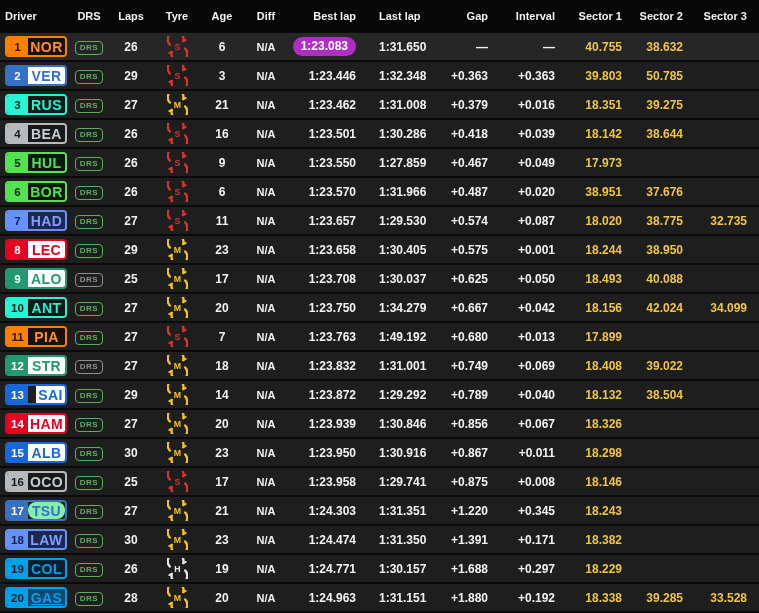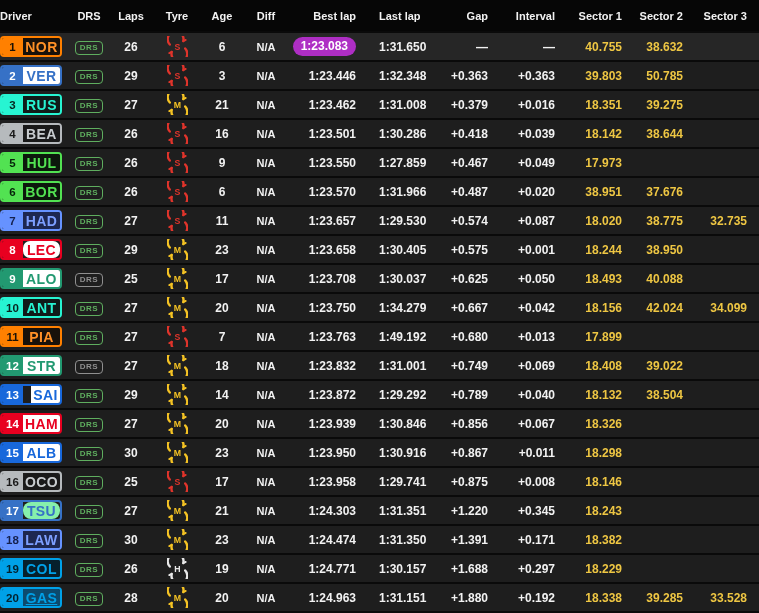--- a/index.html
+++ b/index.html
@@ -16,21 +16,21 @@
     height:33px; background:#060606; border-bottom:2px solid #0a0a0a;
     color:#f2f2f2; font-size:11px; font-weight:bold;
   }
   .header .c { white-space:nowrap; }
   .row {
     height:29px; background:#1e1e1e; border-bottom:2px solid #0a0a0a;
     color:#f2f2f2; font-size:12px; font-weight:bold; cursor:pointer;
   }
   .row.leader { background:#262626; }
 
-  .c-driver { }
+  .c-driver { padding-left:5px; }
   .c-center { text-align:center; }
   .c-right  { text-align:right; }
   .c-best   { text-align:right; padding-right:4px; }
   .c-last   { text-align:left; padding-left:19px; }
   .c-gap    { padding-right:10px;text-align:right; }
   .c-int    { padding-right:9px; }
   .c-s1     { padding-right:6px; color:#eec643; }
   .c-s2     { padding-right:7px; color:#eec643; }
   .c-s3     { padding-right:12px; color:#eec643; }
   .c-diff   { font-size:11px; }
@@ -298,21 +298,21 @@
     <div class="c-right c-int">+0.087</div>
     <div class="c-right c-s1">18.020</div>
     <div class="c-right c-s2">38.775</div>
     <div class="c-right c-s3">32.735</div>
   </div>
 
   <div class="grid-row row">
     <div class="c-driver">
       <div class="badge" style="border-color: rgb(232, 0, 32);">
         <span class="num" style="background: rgb(232, 0, 32); color: rgb(255, 255, 255);">8</span>
-        <span class="code" style="background: rgb(255, 255, 255); color: rgb(232, 0, 32); border-radius: 7px;">LEC</span>
+        <span class="code" style="background: rgb(255, 255, 255); color: rgb(232, 0, 32);">LEC</span>
       </div>
     </div>
     <div class="c-center">
       <span class="drs on">DRS</span>
     </div>
     <div class="c-center">29</div>
     <div class="tyre-wrap">
       <svg class="tyre" viewBox="0 0 24 24">
         <path class="arc1" d="M 3.2 9.8 A 9 9 0 1 1 18.6 5.8" fill="none" stroke-width="2.7" stroke-linecap="round" stroke="#f5c324"></path>
         <path class="arc2" d="M 20.8 14.2 A 9 9 0 1 1 5.4 18.2" fill="none" stroke-width="2.7" stroke-linecap="round" stroke="#f5c324"></path>

